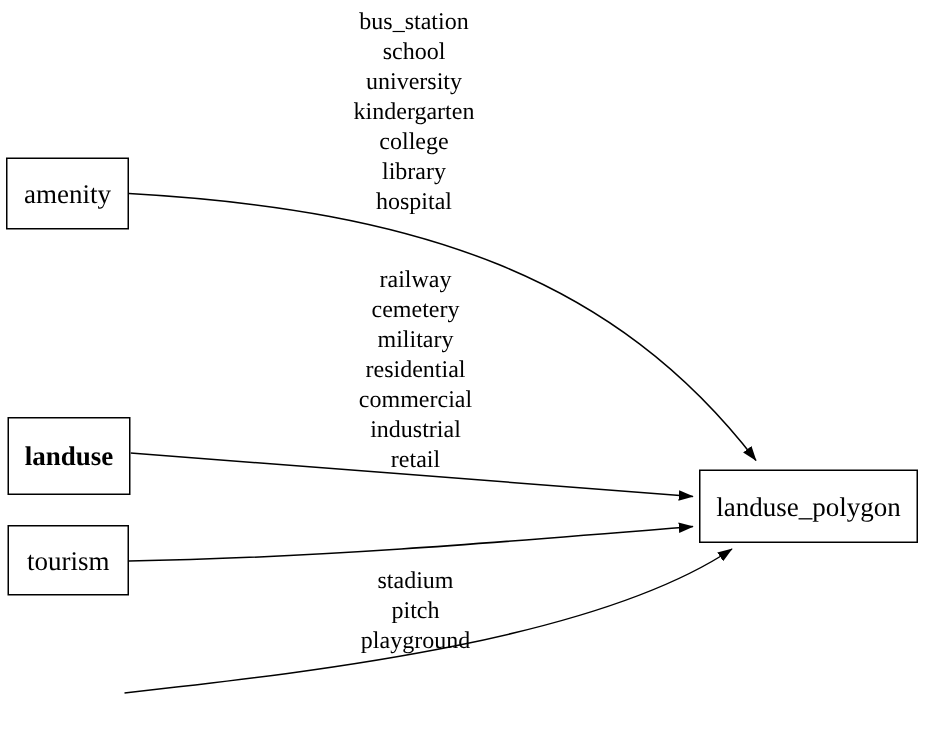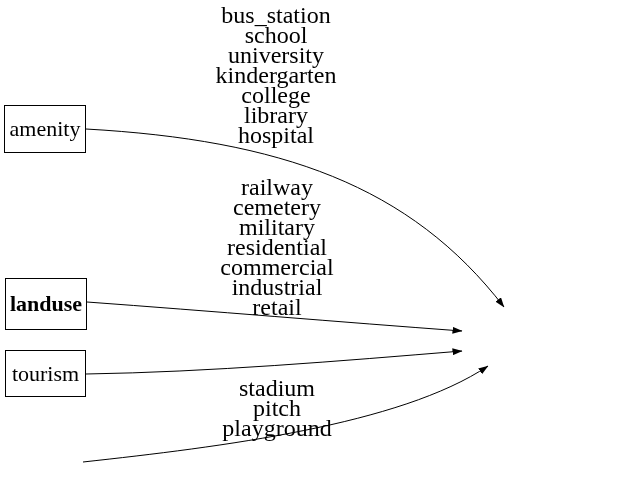--- a/index.html
+++ b/index.html
@@ -25,30 +25,30 @@
     z-index: 1;
   }
   .node {
     position: absolute;
     box-sizing: border-box;
     border: 1px solid #000000;
     background: #ffffff;
     display: flex;
     align-items: center;
     justify-content: center;
-    font-size: 22px;
+    font-size: 18px;
     line-height: 1;
     white-space: nowrap;
     z-index: 2;
   }
   .edge-label {
     position: absolute;
     width: 180px;
     text-align: center;
-    font-size: 24px;
+    font-size: 16px;
     line-height: 20px;
     white-space: pre-line;
     z-index: 2;
   }
   #node-amenity        { left: 4px;   top: 105px; width: 82px;  height: 48px; }
   #node-landuse        { left: 5px;   top: 278px; width: 82px;  height: 52px; font-weight: bold; }
   #node-tourism        { left: 5px;   top: 350px; width: 81px;  height: 47px; }
   #node-leisure        { left: 10px;  top: 438px; width: 73px;  height: 48px; }
   #node-landuse-polygon{ left: 466px; top: 313px; width: 146px; height: 49px; }
   #label-amenity-edge  { left: 186px; top: 5px;   }
@@ -73,20 +73,21 @@
     <path d="M 83 462 C 220 447, 400 425, 488 366" fill="none" stroke="#000000" stroke-width="1" marker-end="url(#arrow)"></path>
   </svg>
 
   <div class="node" id="node-amenity">amenity</div>
 
   <div class="node" id="node-landuse">landuse</div>
 
   <div class="node" id="node-tourism">tourism</div>
 
 
+  <div class="node" id="node-landuse-polygon">landuse_polygon</div>
 
   <div class="edge-label" id="label-amenity-edge">bus_station
 school
 university
 kindergarten
 college
 library
 hospital</div>
 
   <div class="edge-label" id="label-landuse-edge">railway

